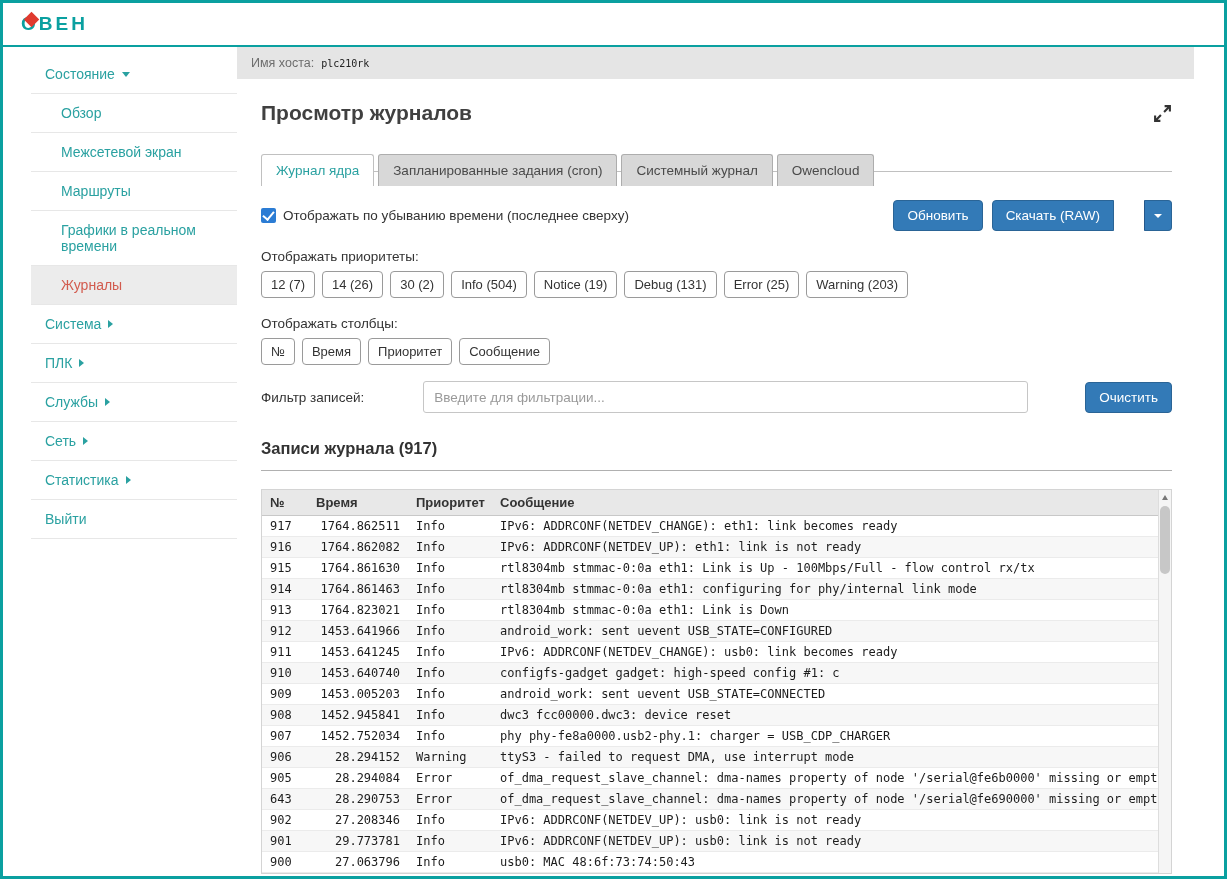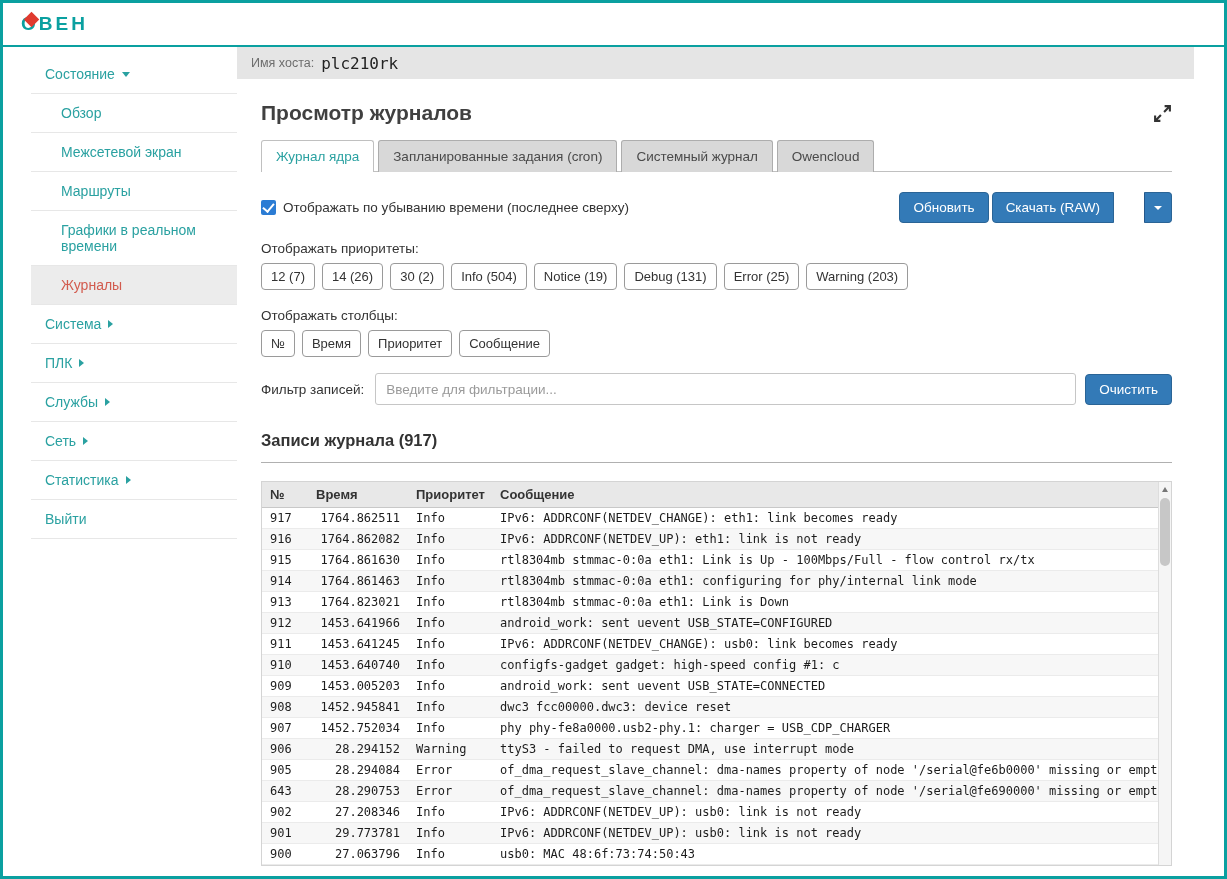--- a/index.html
+++ b/index.html
@@ -19,50 +19,50 @@
   .sidebar { width: 234px; flex: 0 0 234px; padding-top: 8px; }
   .sb-item { margin-left: 28px; padding: 11px 8px 11px 14px; border-bottom: 1px solid #e7e7e7; font-size: 14px; color: #2aa1a1; cursor: pointer; display: flex; align-items: center; }
   .sb-item.sub { padding-left: 30px; }
   .sb-item.active { background: #ececec; color: #d25b4e; }
   .tri-down { display: inline-block; width: 0; height: 0; border-left: 4px solid transparent; border-right: 4px solid transparent; border-top: 5px solid #2aa1a1; margin-left: 7px; }
   .tri-right { display: inline-block; width: 0; height: 0; border-top: 4px solid transparent; border-bottom: 4px solid transparent; border-left: 5px solid #2aa1a1; margin-left: 7px; }
 
   
   .main { flex: 1; margin-right: 30px; min-width: 0; }
   .hostbar { height: 32px; background: #e5e5e5; display: flex; align-items: center; padding: 0 14px; font-size: 12.5px; color: #6d6d6d; }
-  .hostbar .hostname { font-family: "DejaVu Sans Mono", monospace; font-size: 16px; color: #222; margin-left: 7px; }
+  .hostbar .hostname { font-family: "DejaVu Sans Mono", monospace; font-size: 10px; color: #222; margin-left: 7px; }
 
   .page { padding: 22px 22px 10px 24px; }
 
   .title-row { display: flex; align-items: center; justify-content: space-between; }
   .page-title { font-size: 21px; font-weight: bold; color: #404040; }
   .expand-btn { cursor: pointer; display: flex; align-items: center; }
 
   
   .tabs { margin-top: 14px; border-bottom: 1px solid #c0c0c0; display: flex; }
-  .tab { padding: 8px 14px; font-size: 13.5px; margin-right: 4px; border: 1px solid #adadad; border-bottom: none; border-radius: 3px 3px 0 0; background: #d8d8d8; color: #4a4a4a; cursor: pointer; position: relative; top: 1px; }
+  .tab { padding: 8px 14px; font-size: 13.5px; margin-right: 4px; border: 1px solid #adadad; border-bottom: none; border-radius: 3px 3px 0 0; background: #d8d8d8; color: #4a4a4a; cursor: pointer; position: relative; top: 15px; }
   .tab.active { background: #fff; border-color: #c0c0c0; color: #2aa1a1; }
 
   
-  .controls-row { margin-top: 20px; display: flex; align-items: center; justify-content: space-between; }
+  .controls-row { margin-top: 28px; display: flex; align-items: center; justify-content: space-between; }
   .chk-wrap { display: flex; align-items: center; font-size: 13.5px; color: #333; }
   .checkbox { width: 15px; height: 15px; background: #2b7cd4; border-radius: 2px; margin-right: 7px; position: relative; cursor: pointer; flex: 0 0 15px; }
   .checkbox::after { content: ""; position: absolute; left: 4px; top: 1px; width: 5px; height: 9px; border: solid #fff; border-width: 0 2px 2px 0; transform: rotate(40deg); }
-  .btn-group-right { display: flex; align-items: flex-end; gap: 3px; }
+  .btn-group-right { display: flex; align-items: flex-end; gap: 9px; }
   .btn-blue { background: #337ab7; border: 1px solid #2a6496; color: #fff; font-size: 13.5px; padding: 7px 13px; border-radius: 4px; cursor: pointer; font-family: "Liberation Sans", sans-serif; }
   .btn-split { display: flex; }
   .btn-split .btn-blue.main { border-radius: 4px 0 0 4px; }
   .btn-split .btn-blue.caret-part { border-radius: 0 4px 4px 0; border-left: 1px solid #24578a; padding: 7px 9px; display: flex; align-items: center; }
   .caret-down { display: inline-block; width: 0; height: 0; border-left: 4px solid transparent; border-right: 4px solid transparent; border-top: 4px solid #fff; }
 
   .section-label { margin-top: 18px; font-size: 13.5px; color: #333; }
   .pill-row { margin-top: 7px; display: flex; gap: 7px; flex-wrap: wrap; }
   .pill { background: #fff; border: 1px solid #9a9a9a; border-radius: 4px; padding: 5px 9px; font-size: 13px; color: #333; cursor: pointer; font-family: "Liberation Sans", sans-serif; }
 
-  .filter-row { margin-top: 16px; display: flex; align-items: center; }
+  .filter-row { margin-top: 16px; display: flex; align-items: center; gap: 48px; }
   .filter-label { font-size: 13.5px; color: #333; white-space: nowrap; }
   .filter-input { flex: 1; margin: 0 9px 0 11px; height: 32px; border: 1px solid #c6c6c6; border-radius: 3px; padding: 0 10px; font-size: 13.5px; font-family: "Liberation Sans", sans-serif; color: #333; }
   .filter-input::placeholder { color: #9a9a9a; }
 
   .entries-title { margin-top: 26px; font-size: 16.5px; font-weight: bold; color: #333; padding-bottom: 12px; border-bottom: 1px solid #b0b0b0; }
 
   
   .table-wrap { position: relative; margin-top: 18px; border: 1px solid #d4d4d4; }
   table.log { width: calc(100% - 13px); border-collapse: collapse; table-layout: fixed; }
   table.log thead th { background: #e8e8e8; text-align: left; font-size: 13px; font-weight: bold; color: #333; padding: 5px 8px; border-bottom: 1px solid #c8c8c8; }

